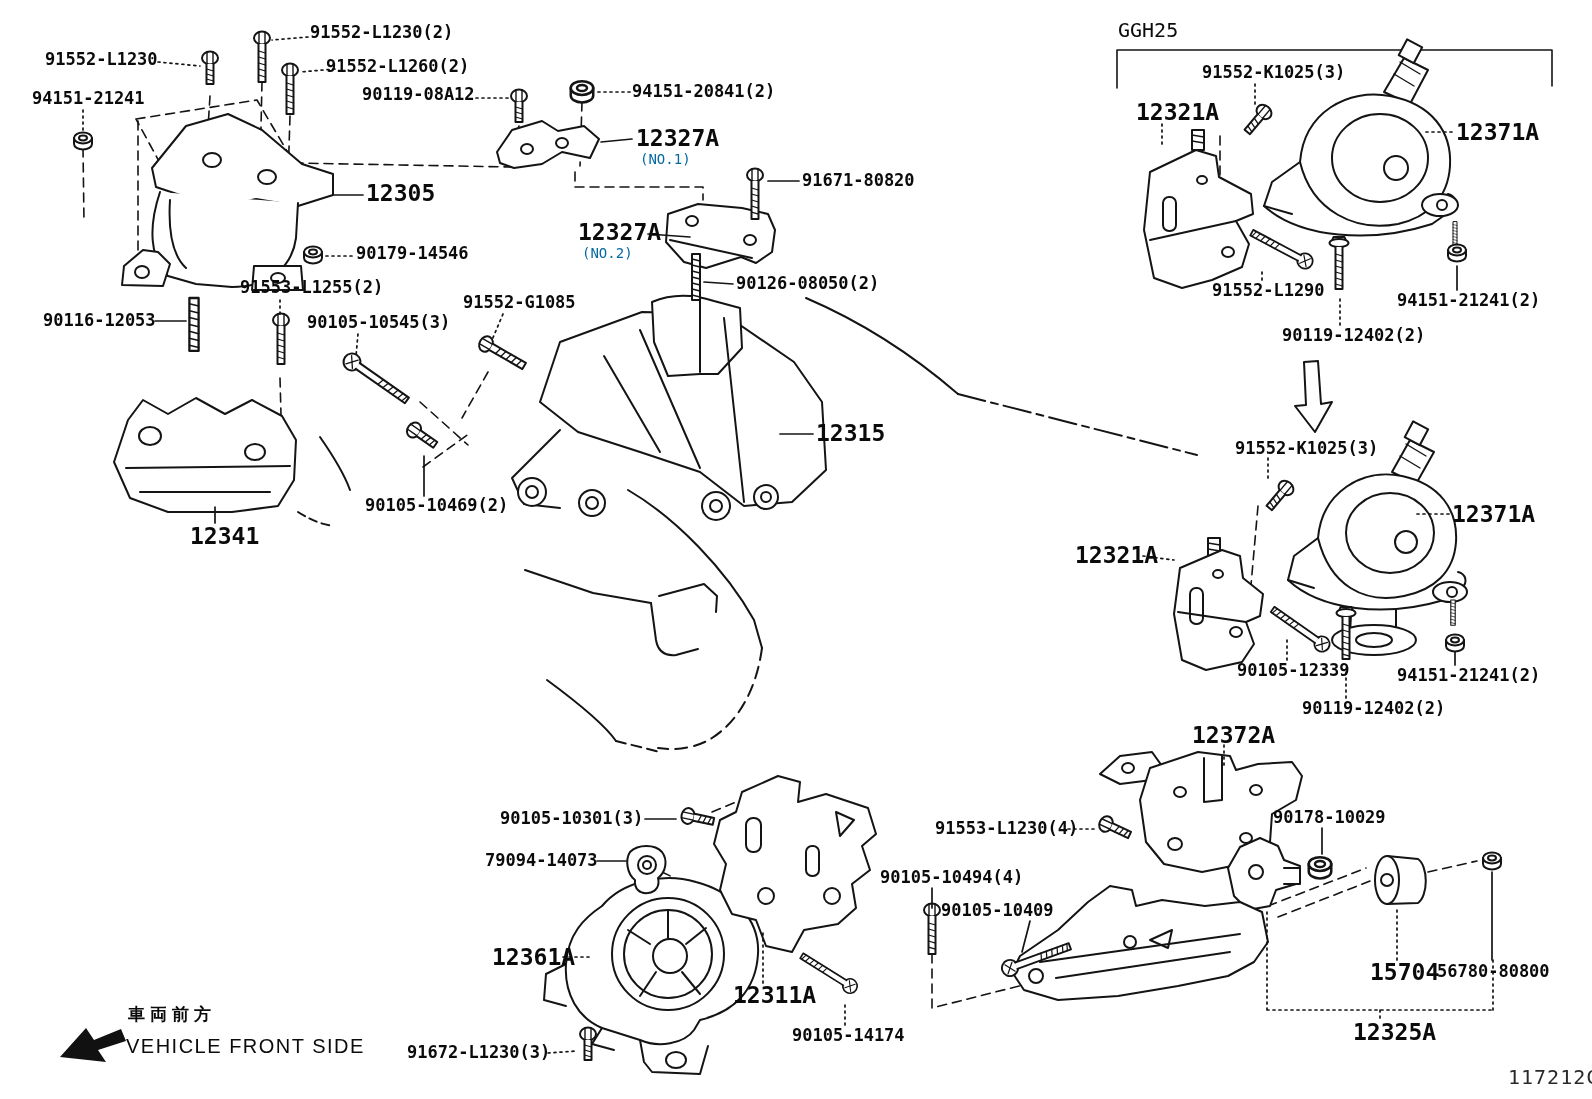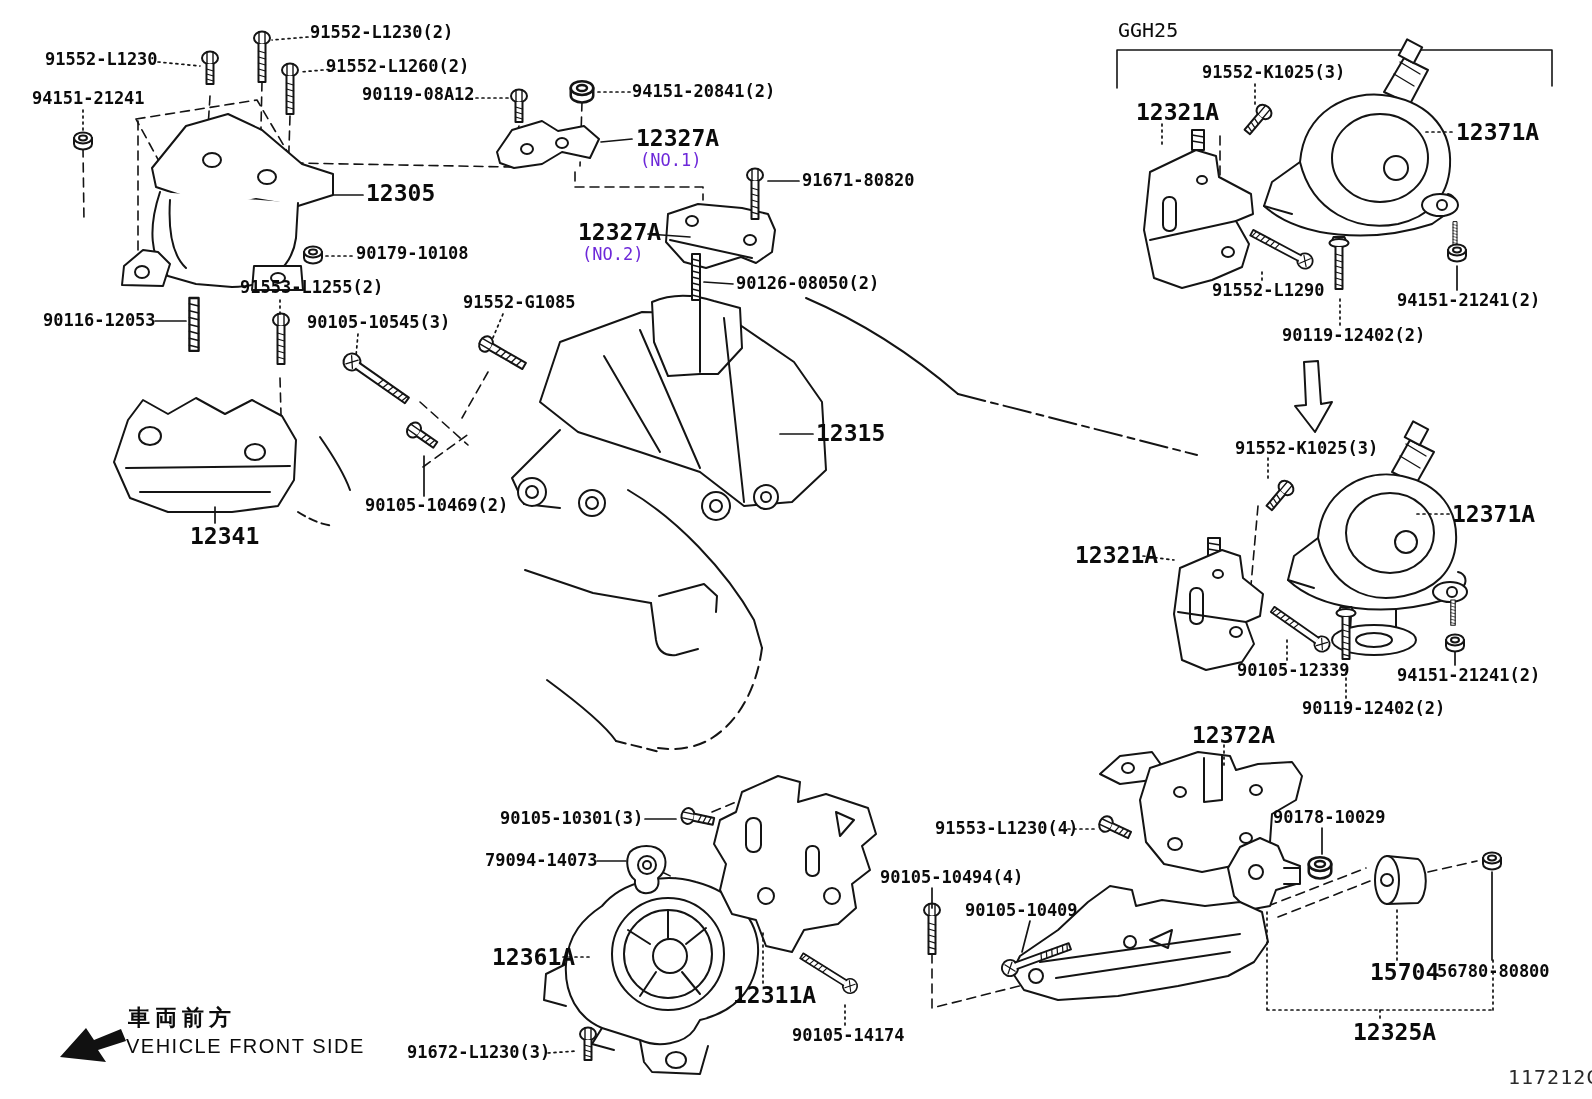--- a/index.html
+++ b/index.html
@@ -6,24 +6,24 @@
   #stage{
     position:relative;width:1592px;height:1099px;background:#ffffff;
     font-family:"DejaVu Sans Mono","Liberation Mono",monospace;overflow:hidden;
   }
   #art{position:absolute;left:0;top:0;}
   .lbl{
     position:absolute;white-space:nowrap;color:#0b0b0b;
     font-weight:700;font-size:17px;line-height:1.05;letter-spacing:0px;
   }
   .lbl.big{font-size:23px;}
-  .lbl.sub{font-weight:400;font-size:17px;color:#6d28d9;text-align:center;}
+  .lbl.sub{font-weight:400;font-size:14px;color:#0369a1;text-align:center;}
   .lbl.plain{font-weight:400;font-size:20px;}
   .lbl.code{font-weight:400;font-size:20px;color:#2a2a2a;letter-spacing:1px;}
-  .lbl.jp{font-weight:700;font-size:22px;letter-spacing:5px;}
+  .lbl.jp{font-weight:700;font-size:17px;letter-spacing:5px;}
   .lbl.en{font-weight:400;font-size:20px;letter-spacing:1.5px;font-family:"Liberation Sans",sans-serif;text-align:right;}
 </style>
 </head>
 <body>
 
 <div id="stage">
 
 <svg id="art" width="1592" height="1099" viewBox="0 0 1592 1099">
   <defs>
     <g id="boltS">
@@ -358,21 +358,21 @@
 <div class="lbl" style="left:326px;top:58px">91552-L1260(2)</div>
 <div class="lbl" style="left:362px;top:86px">90119-08A12</div>
 <div class="lbl" style="left:632px;top:83px">94151-20841(2)</div>
 <div class="lbl big" style="left:636px;top:126px">12327A</div>
 <div class="lbl sub" style="left:640px;top:152px">(NO.1)</div>
 <div class="lbl" style="left:802px;top:172px">91671-80820</div>
 <div class="lbl big" style="left:578px;top:220px">12327A</div>
 <div class="lbl sub" style="left:582px;top:246px">(NO.2)</div>
 <div class="lbl" style="left:736px;top:275px">90126-08050(2)</div>
 <div class="lbl big" style="left:366px;top:181px">12305</div>
-<div class="lbl" style="left:356px;top:245px">90179-10108</div>
+<div class="lbl" style="left:356px;top:245px">90179-14546</div>
 <div class="lbl" style="left:240px;top:279px">91553-L1255(2)</div>
 <div class="lbl" style="left:43px;top:312px">90116-12053</div>
 <div class="lbl" style="left:307px;top:314px">90105-10545(3)</div>
 <div class="lbl" style="left:463px;top:294px">91552-G1085</div>
 <div class="lbl big" style="left:190px;top:524px">12341</div>
 <div class="lbl" style="left:365px;top:497px">90105-10469(2)</div>
 <div class="lbl big" style="left:816px;top:421px">12315</div>
 <div class="lbl plain" style="left:1118px;top:20px">GGH25</div>
 <div class="lbl" style="left:1202px;top:64px">91552-K1025(3)</div>
 <div class="lbl big" style="left:1136px;top:100px">12321A</div>
@@ -383,21 +383,21 @@
 <div class="lbl" style="left:1235px;top:440px">91552-K1025(3)</div>
 <div class="lbl big" style="left:1452px;top:502px">12371A</div>
 <div class="lbl big" style="left:1075px;top:543px">12321A</div>
 <div class="lbl" style="left:1237px;top:662px">90105-12339</div>
 <div class="lbl" style="left:1397px;top:667px">94151-21241(2)</div>
 <div class="lbl" style="left:1302px;top:700px">90119-12402(2)</div>
 <div class="lbl big" style="left:1192px;top:723px">12372A</div>
 <div class="lbl" style="left:935px;top:820px">91553-L1230(4)</div>
 <div class="lbl" style="left:1273px;top:809px">90178-10029</div>
 <div class="lbl" style="left:880px;top:869px">90105-10494(4)</div>
-<div class="lbl" style="left:965px;top:902px">90105-10409</div>
+<div class="lbl" style="left:941px;top:902px">90105-10409</div>
 <div class="lbl" style="left:500px;top:810px">90105-10301(3)</div>
 <div class="lbl" style="left:485px;top:852px">79094-14073</div>
 <div class="lbl big" style="left:492px;top:945px">12361A</div>
 <div class="lbl big" style="left:733px;top:983px">12311A</div>
 <div class="lbl" style="left:407px;top:1044px">91672-L1230(3)</div>
 <div class="lbl" style="left:792px;top:1027px">90105-14174</div>
 <div class="lbl big" style="left:1370px;top:960px">15704</div>
 <div class="lbl" style="left:1437px;top:963px">56780-80800</div>
 <div class="lbl big" style="left:1353px;top:1020px">12325A</div>
 <div class="lbl code" style="left:1508px;top:1067px">117212C</div>

